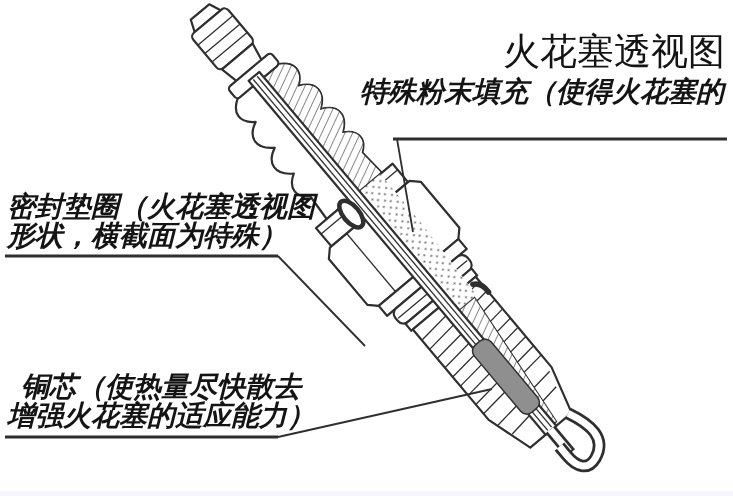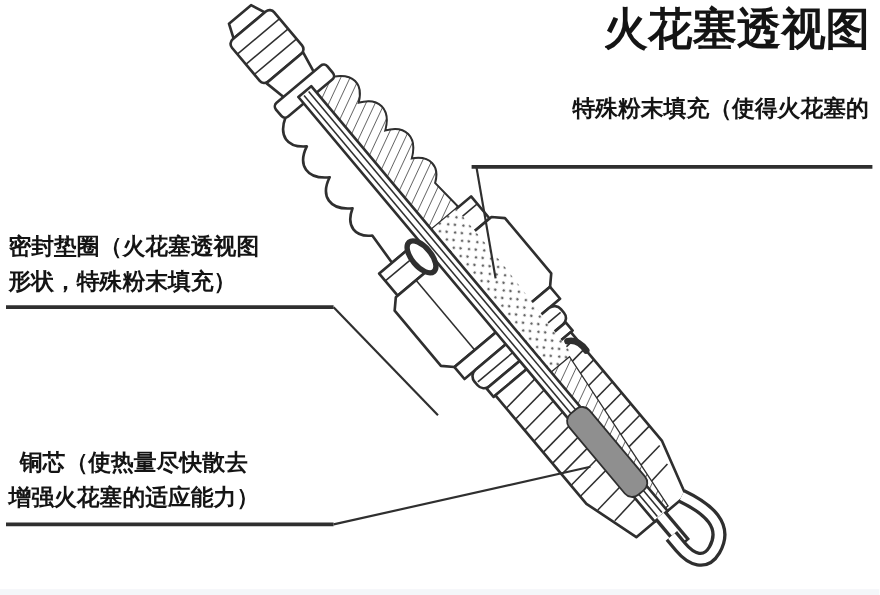--- a/index.html
+++ b/index.html
@@ -10,27 +10,27 @@
     --background:#ffffff;
   }
   html,body{margin:0;padding:0;}
   .page{
     position:relative;width:733px;height:496px;overflow:hidden;
     background:var(--background);
     font-family:"Liberation Sans","DejaVu Sans",sans-serif;
   }
   .diagram-svg{position:absolute;left:0;top:0;}
   .page-title{
-    position:absolute;top:0;right:8px;
-    font-size:37px;font-weight:bold;color:var(--ink);
+    position:absolute;top:27px;right:8px;
+    font-size:37px;font-weight:normal;color:var(--ink);
     letter-spacing:0px;white-space:nowrap;
   }
   .ann{
-    position:absolute;font-size:19px;font-weight:bold;color:var(--ink);
-    line-height:29px;white-space:nowrap;
+    position:absolute;font-size:28px;font-weight:bold;color:var(--ink);
+    line-height:29px;white-space:nowrap;font-style:italic;
   }
   .ann-right{text-align:right;}
   #ann-powder{top:77px;right:9px;}
   #ann-gasket{top:192px;left:7px;}
   #ann-copper{top:372px;left:7px;text-align:center;}
   .bottom-strip{position:absolute;left:0;right:0;bottom:0;height:5px;background:var(--bottom-strip);}
   
   .o{fill:#ffffff;stroke:var(--line-art);stroke-width:2.2;stroke-linejoin:round;}
   .d{fill:none;stroke:var(--line-art);stroke-width:1.3;}
   .hatchf{fill:url(#hatch);stroke:var(--line-art);stroke-width:1.1;}
@@ -142,21 +142,21 @@
   </svg>
 
   <div class="page-title">火花塞透视图</div>
 
   <div class="ann ann-right" id="ann-powder">
     <div>特殊粉末填充（使得火花塞的</div>
   </div>
 
   <div class="ann" id="ann-gasket">
     <div>密封垫圈（火花塞透视图</div>
-    <div>形状，特殊粉末填充）</div>
+    <div>形状，横截面为特殊）</div>
   </div>
 
   <div class="ann" id="ann-copper">
     <div>铜芯（使热量尽快散去</div>
     <div>增强火花塞的适应能力）</div>
   </div>
 
   <div class="bottom-strip"></div>
 </div>
 

